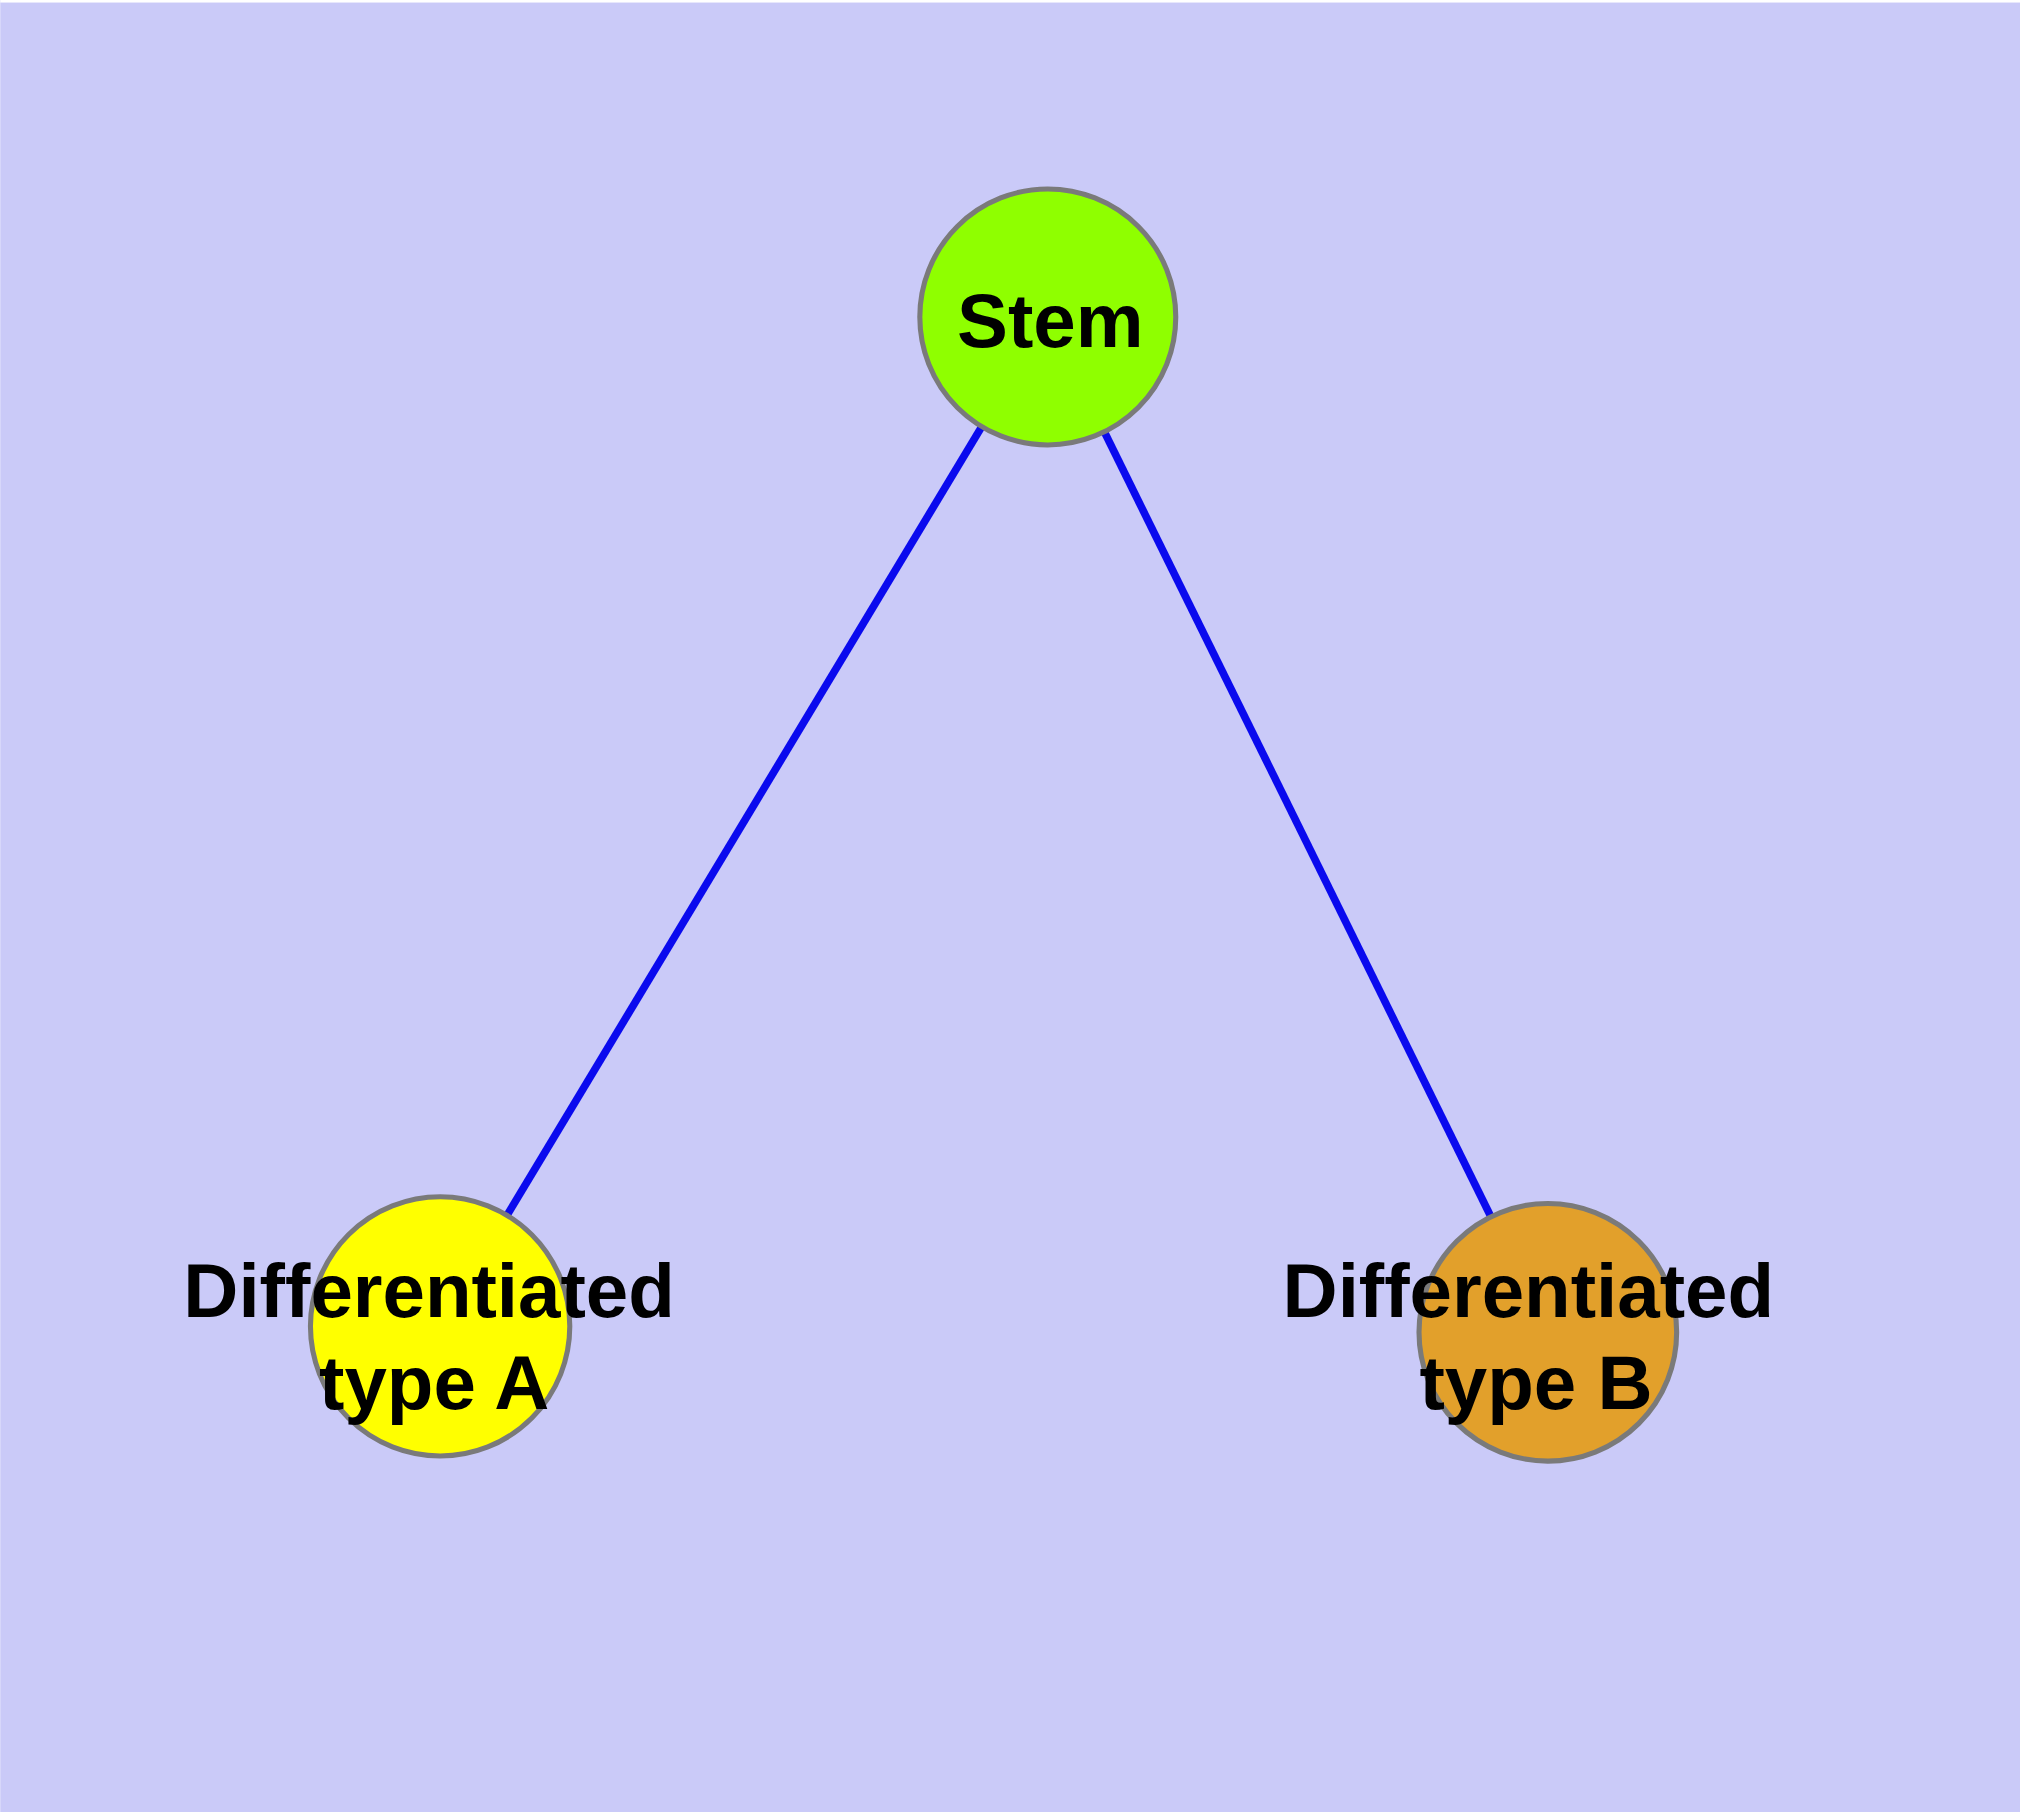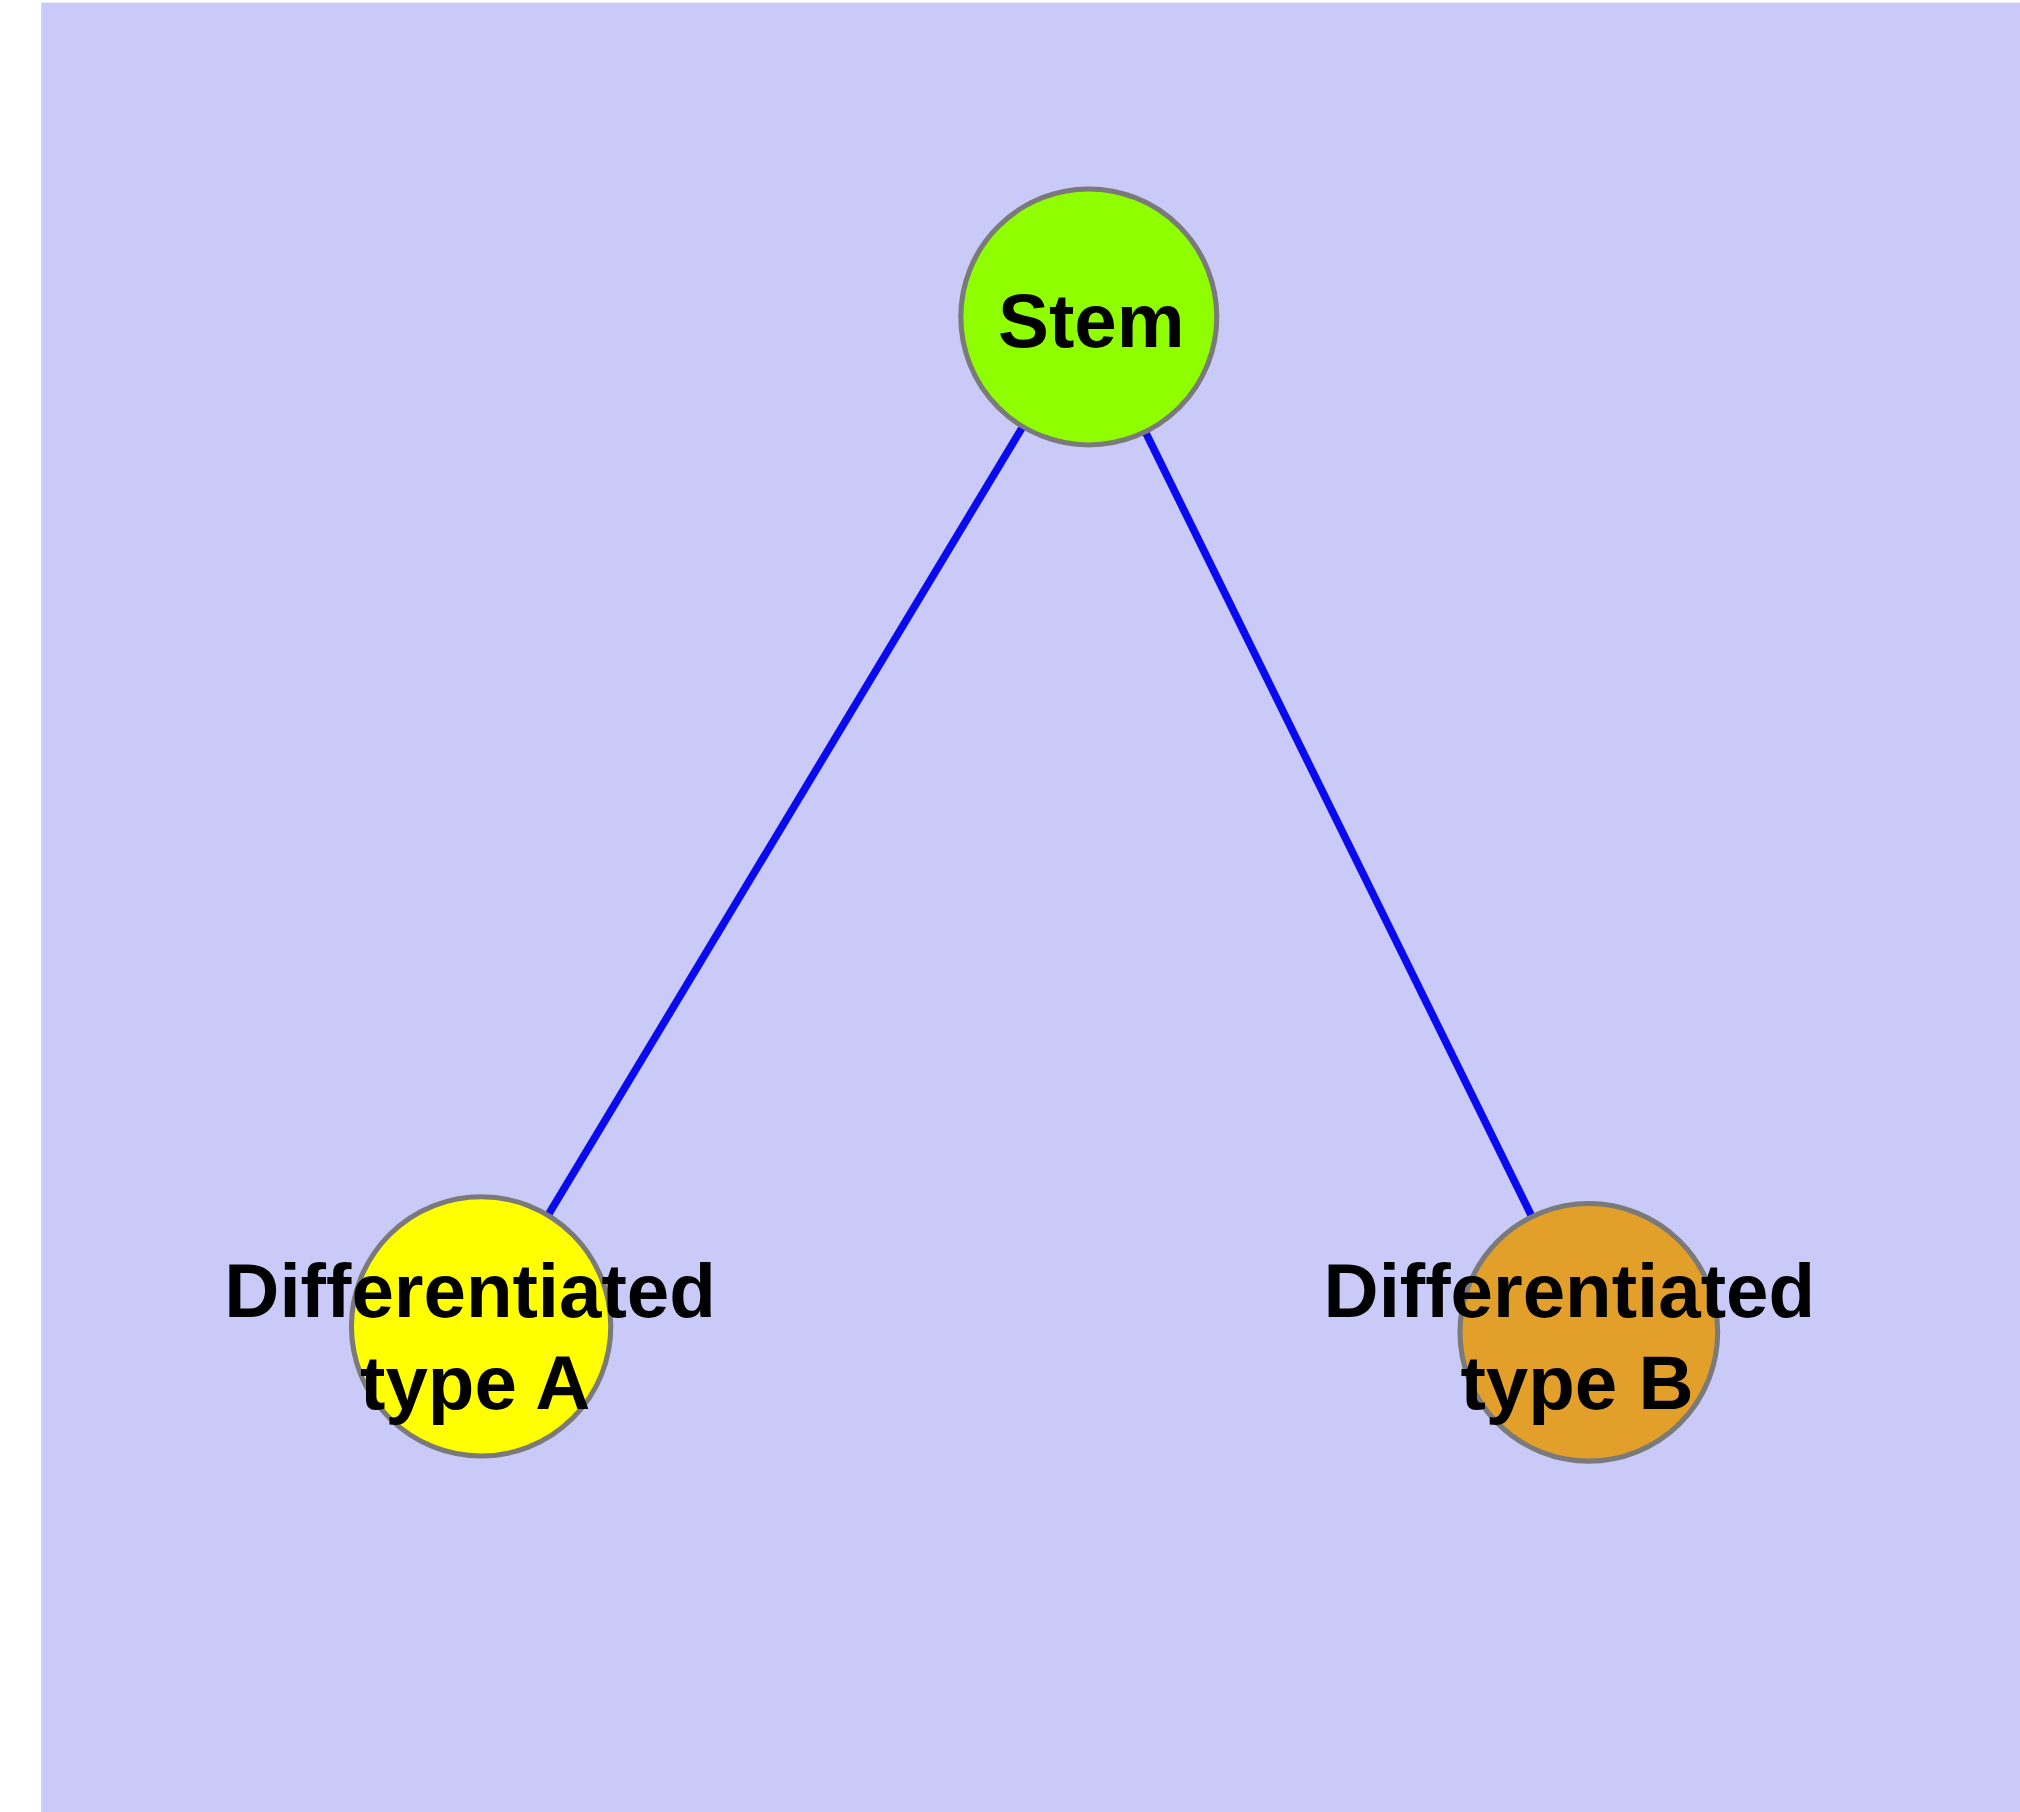--- a/index.html
+++ b/index.html
@@ -7,21 +7,20 @@
     padding: 0;
     width: 2021px;
     height: 1812px;
     overflow: hidden;
     font-family: "Liberation Sans", sans-serif;
   }
   .canvas {
     position: relative;
     width: 1666px;
     height: 1812px;
-    margin-left: 41px;
   }
   svg { display: block; }
   .node-label {
     font-family: "Liberation Sans", sans-serif;
     font-weight: bold;
     font-size: 90px;
     text-anchor: middle;
   }
 </style>
 </head>

